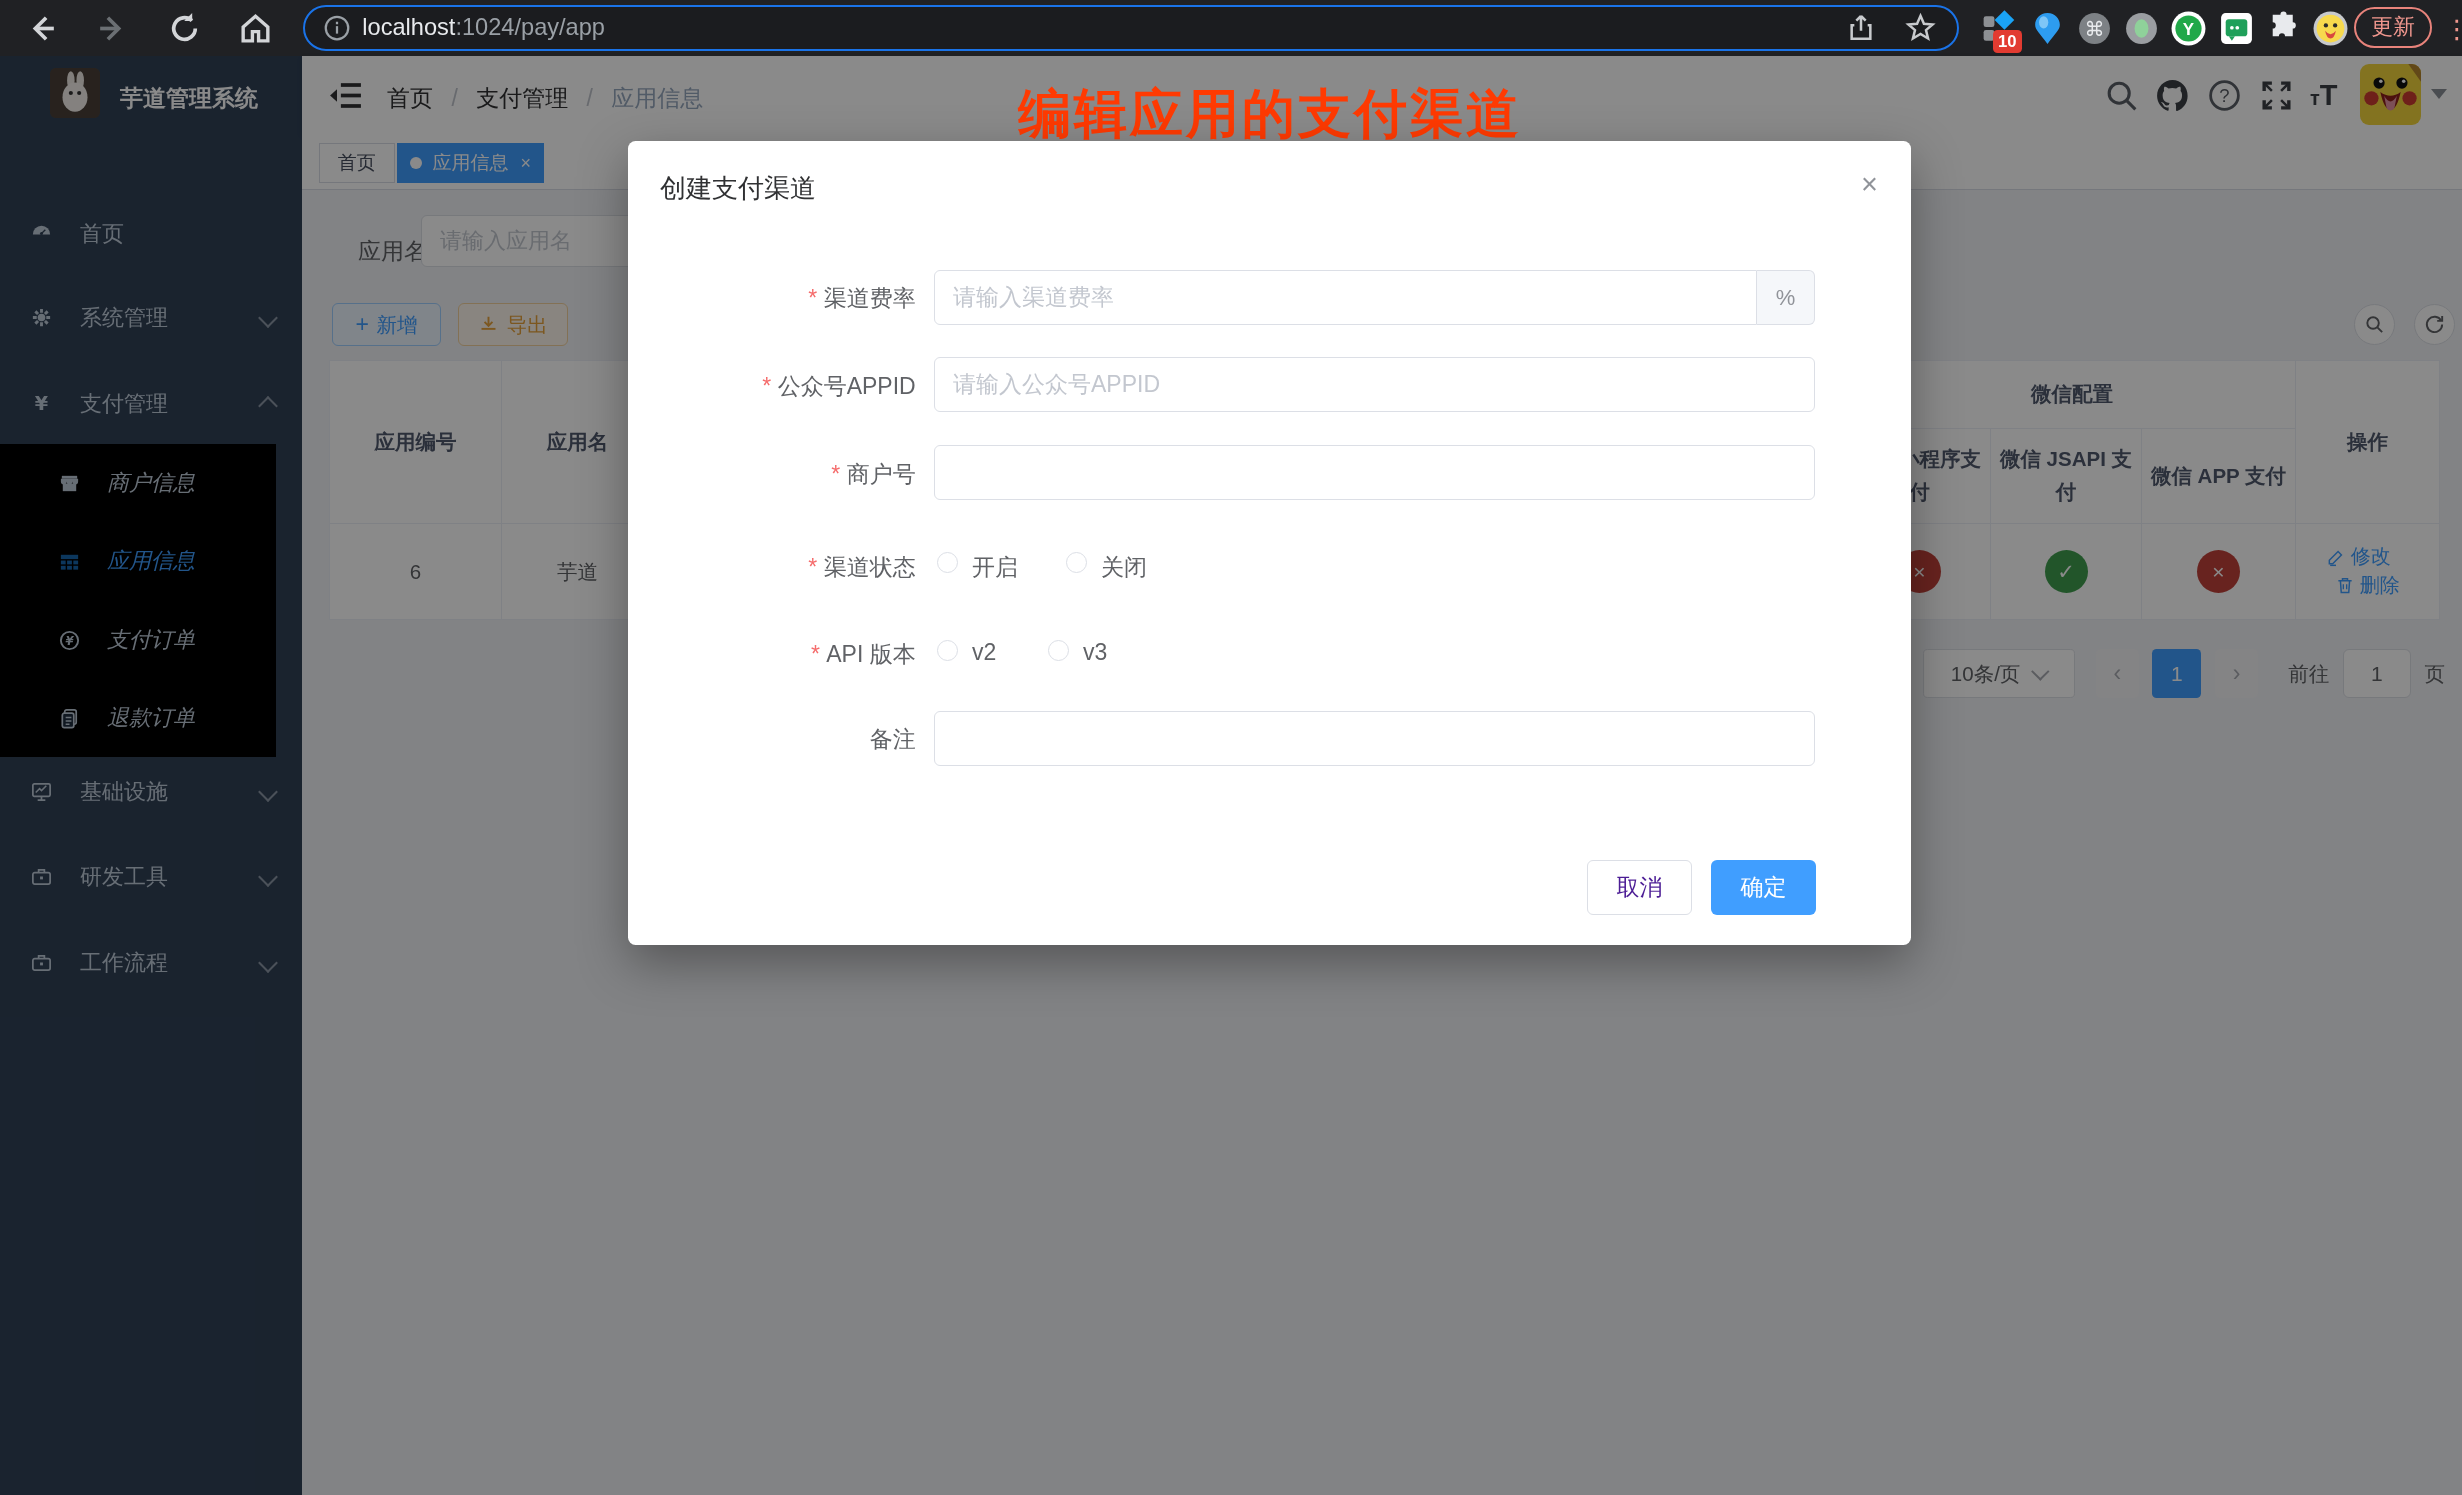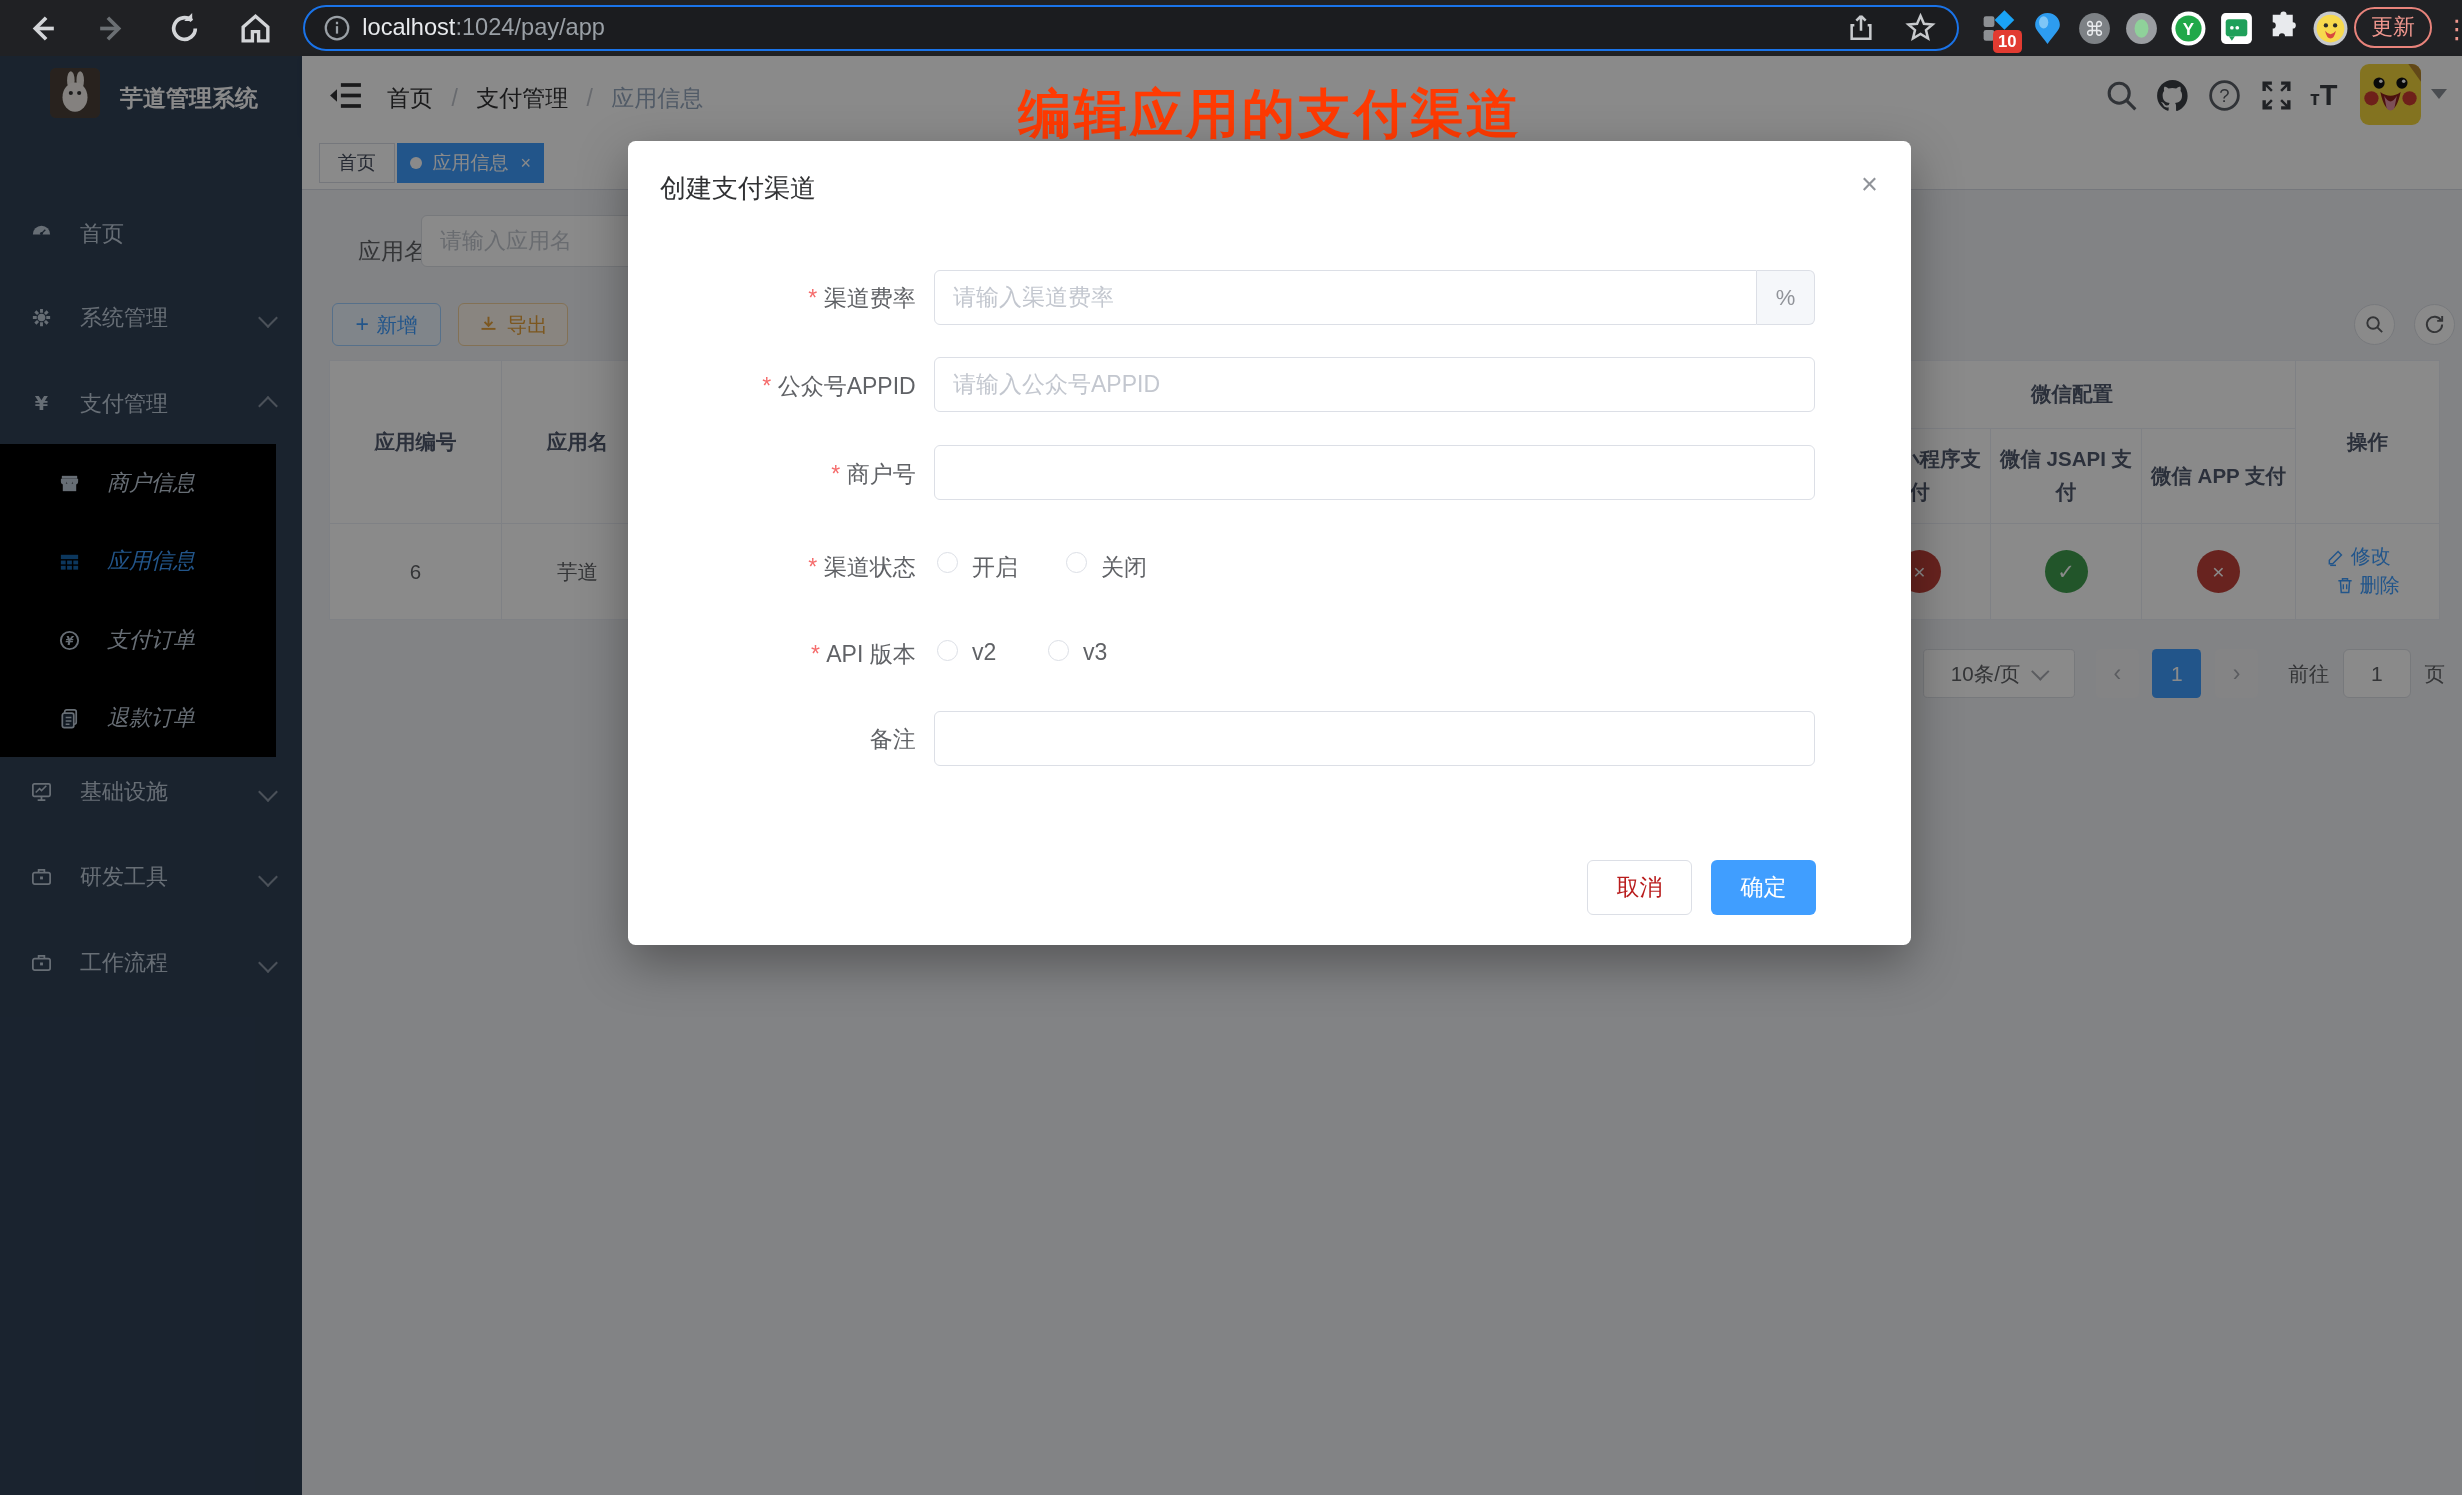--- a/index.html
+++ b/index.html
@@ -90,21 +90,21 @@
   .req:before{content:"* ";color:#f56c6c;font-weight:400;}
   .dinput{position:absolute;left:306px;width:881px;height:55px;border:1.5px solid #dcdfe6;border-radius:6px;box-sizing:border-box;
           font-size:23px;color:#606266;padding:0 18px;outline:none;background:#fff;}
   .append{position:absolute;left:1129px;width:58px;height:55px;background:#f5f7fa;border:1.5px solid #dcdfe6;border-left:none;
           box-sizing:border-box;border-radius:0 6px 6px 0;display:flex;align-items:center;justify-content:center;
           color:#909399;font-size:22px;}
   .radio{position:absolute;width:21px;height:21px;border:1.5px solid #dcdfe6;border-radius:50%;background:#fff;box-sizing:border-box;cursor:pointer;}
   .rlab{position:absolute;font-size:23px;color:#606266;cursor:pointer;}
   .dbtn{position:absolute;height:55px;border-radius:6px;font-size:23px;display:flex;align-items:center;justify-content:center;
         box-sizing:border-box;cursor:pointer;}
-  .dbtn.cancel{left:959px;top:719px;width:105px;background:#fff;border:1.5px solid #dcdfe6;color:#b91c1c;}
+  .dbtn.cancel{left:959px;top:719px;width:105px;background:#fff;border:1.5px solid #dcdfe6;color:#4c1d95;}
   .dbtn.ok{left:1083px;top:719px;width:105px;background:#409eff;color:#fff;}
 </style>
 </head>
 <body>
 
 <div class="chrome">
   <div class="nav-ic" style="left:23px;">
     <svg viewBox="0 0 24 24" width="37" height="37">
         <path d="M15 5 L8 12 L15 19" stroke="#d3d5d8" stroke-width="2.4" fill="none"></path>
         <path d="M8.5 12 H20" stroke="#d3d5d8" stroke-width="2.4"></path>

